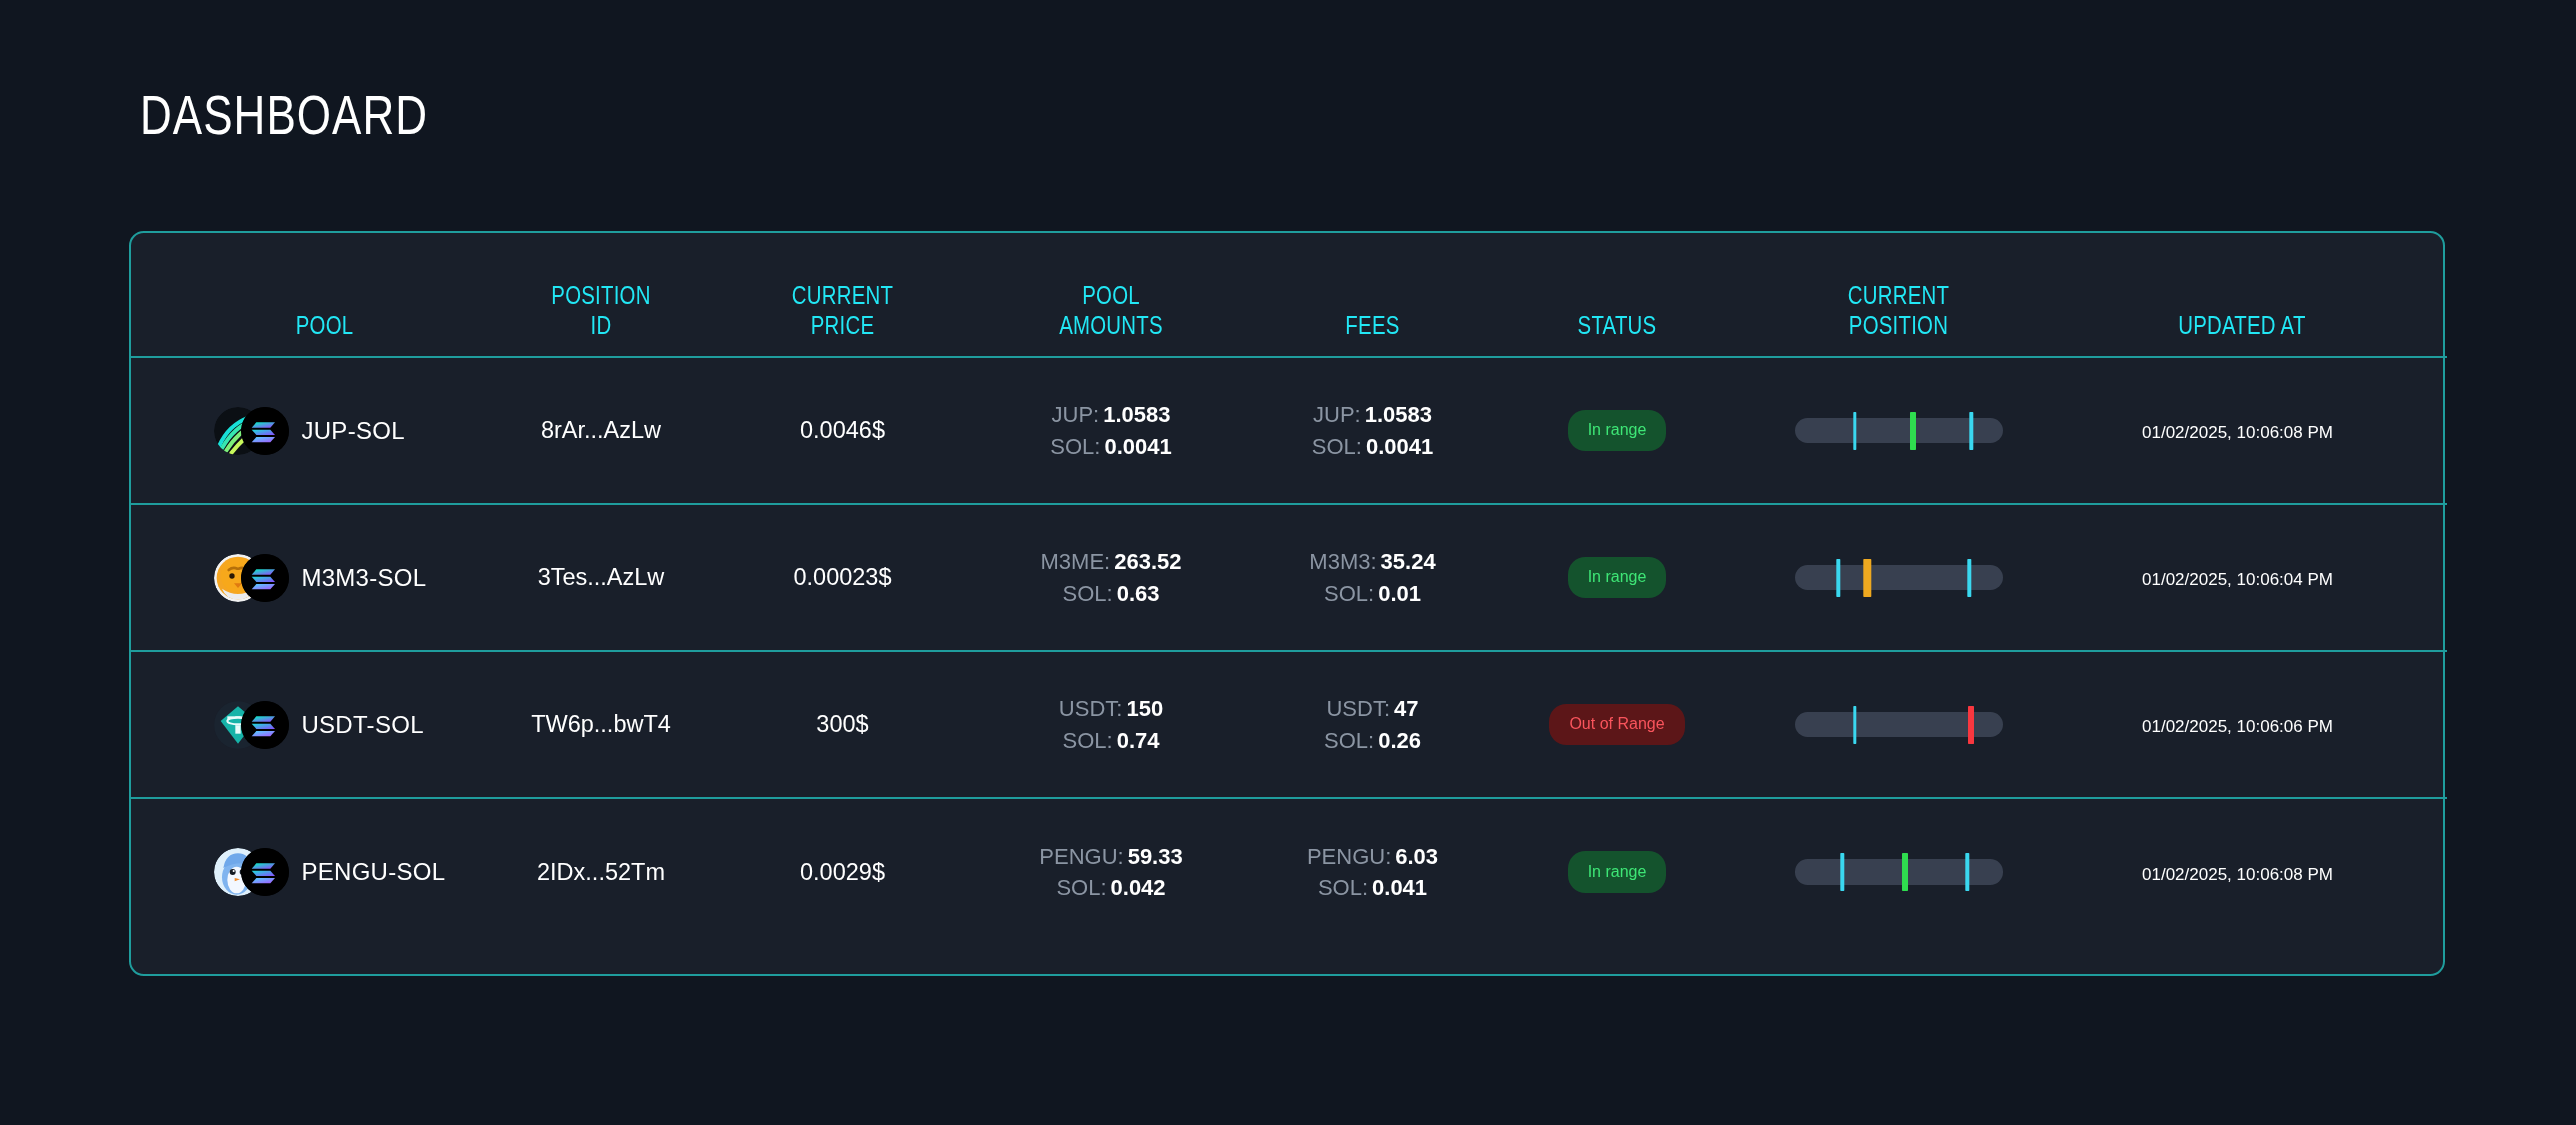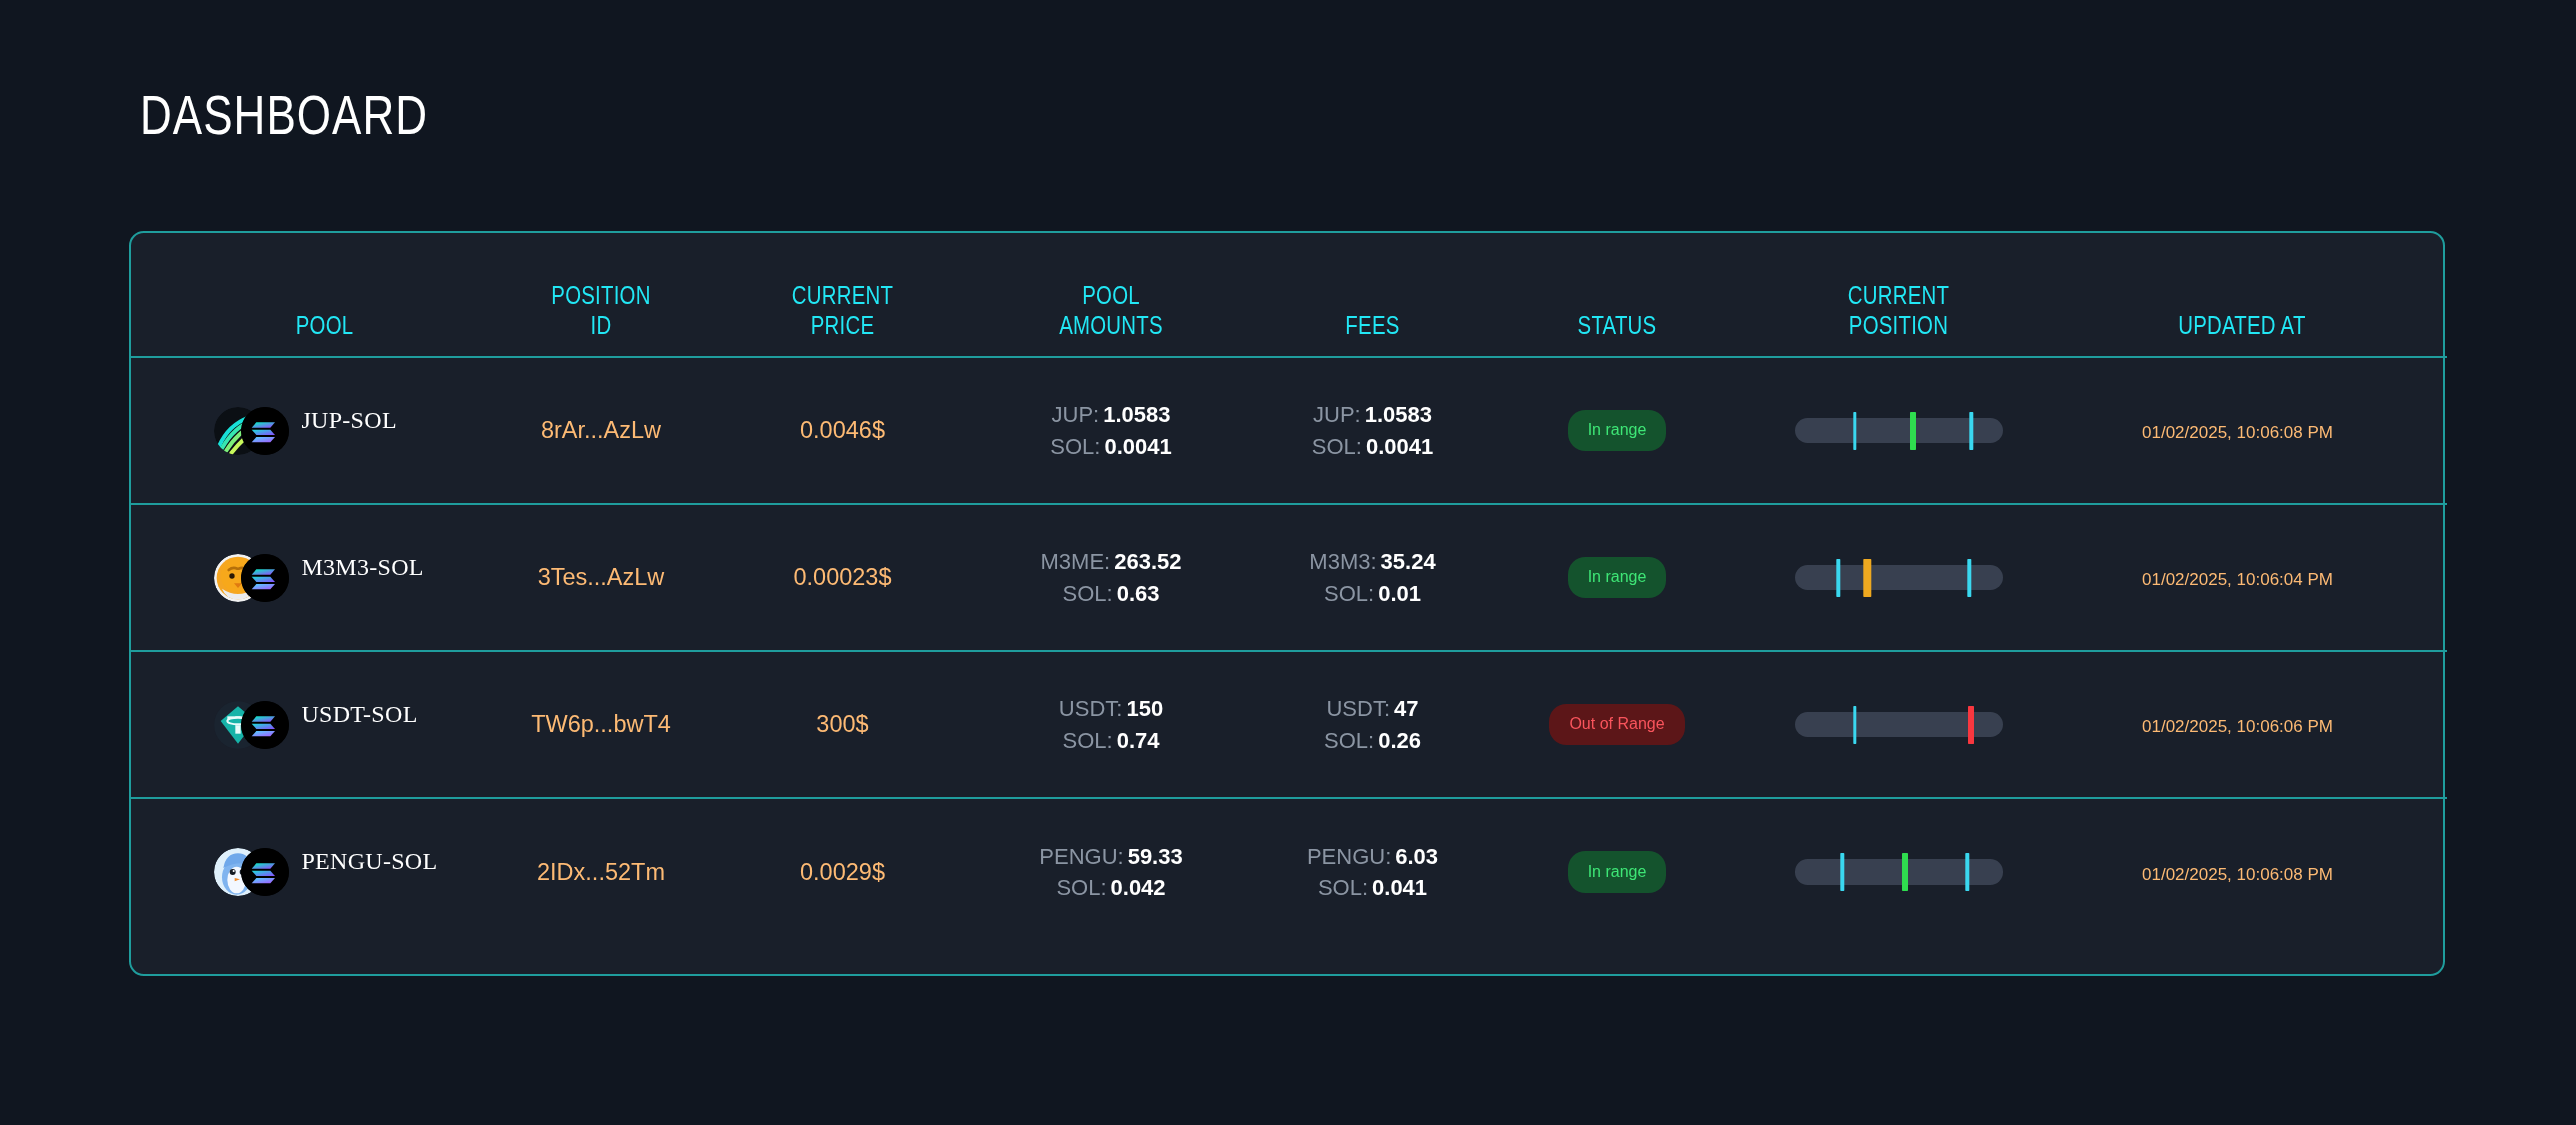--- a/index.html
+++ b/index.html
@@ -91,24 +91,23 @@
     font-size: 23.5px;
   }
 
   
   .tbl th:first-child, .tbl td:first-child { padding-left: 43px; }
   .tbl th:last-child,  .tbl td:last-child  { padding-right: 28px; }
 
   
   .pool-cell {
     display: flex;
-    align-items: flex-start;
+    align-items: center;
     gap: 17.4px;
     padding-left: 40px;
-    font-family: Liberation Serif, serif;
   }
 
   .icon-pair {
     position: relative;
     width: 70px;
     height: 48px;
     flex: 0 0 auto;
   }
 
   .tok {
@@ -125,21 +124,21 @@
   .tok svg { display: block; width: 48px; height: 48px; }
 
   .pool-name {
     font-size: 24px;
     color: #ffffff;
     letter-spacing: 0.3px;
     white-space: nowrap;
   }
 
   
-  .plain { font-size: 23.5px; color: #fdba74; white-space: nowrap; }
+  .plain { font-size: 23.5px; color: #ffffff; white-space: nowrap; }
   .plain.sm { font-size: 17px; }
 
   
   .kv-list {
     display: flex;
     flex-direction: column;
     align-items: center;
     gap: 6px;
     font-size: 22px;
     line-height: 25.5px;

